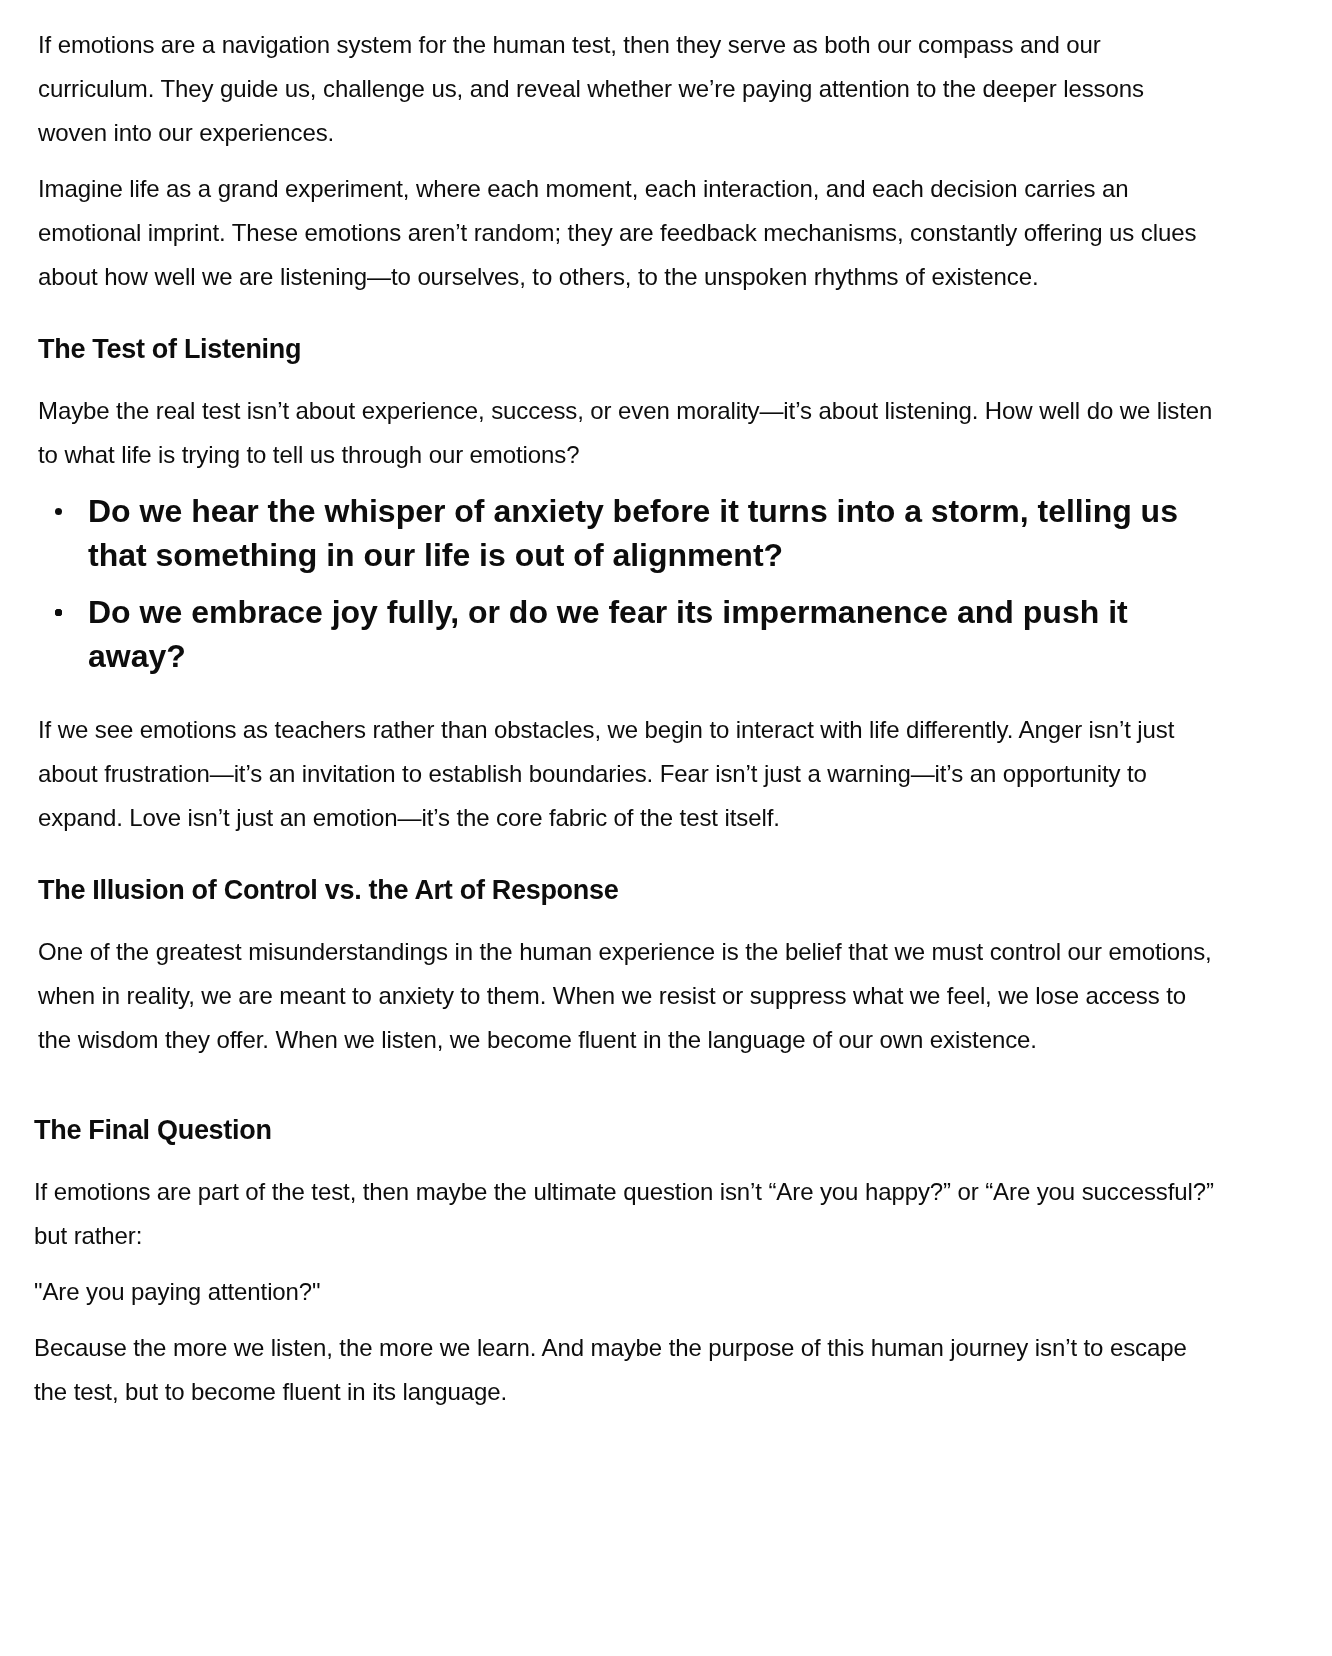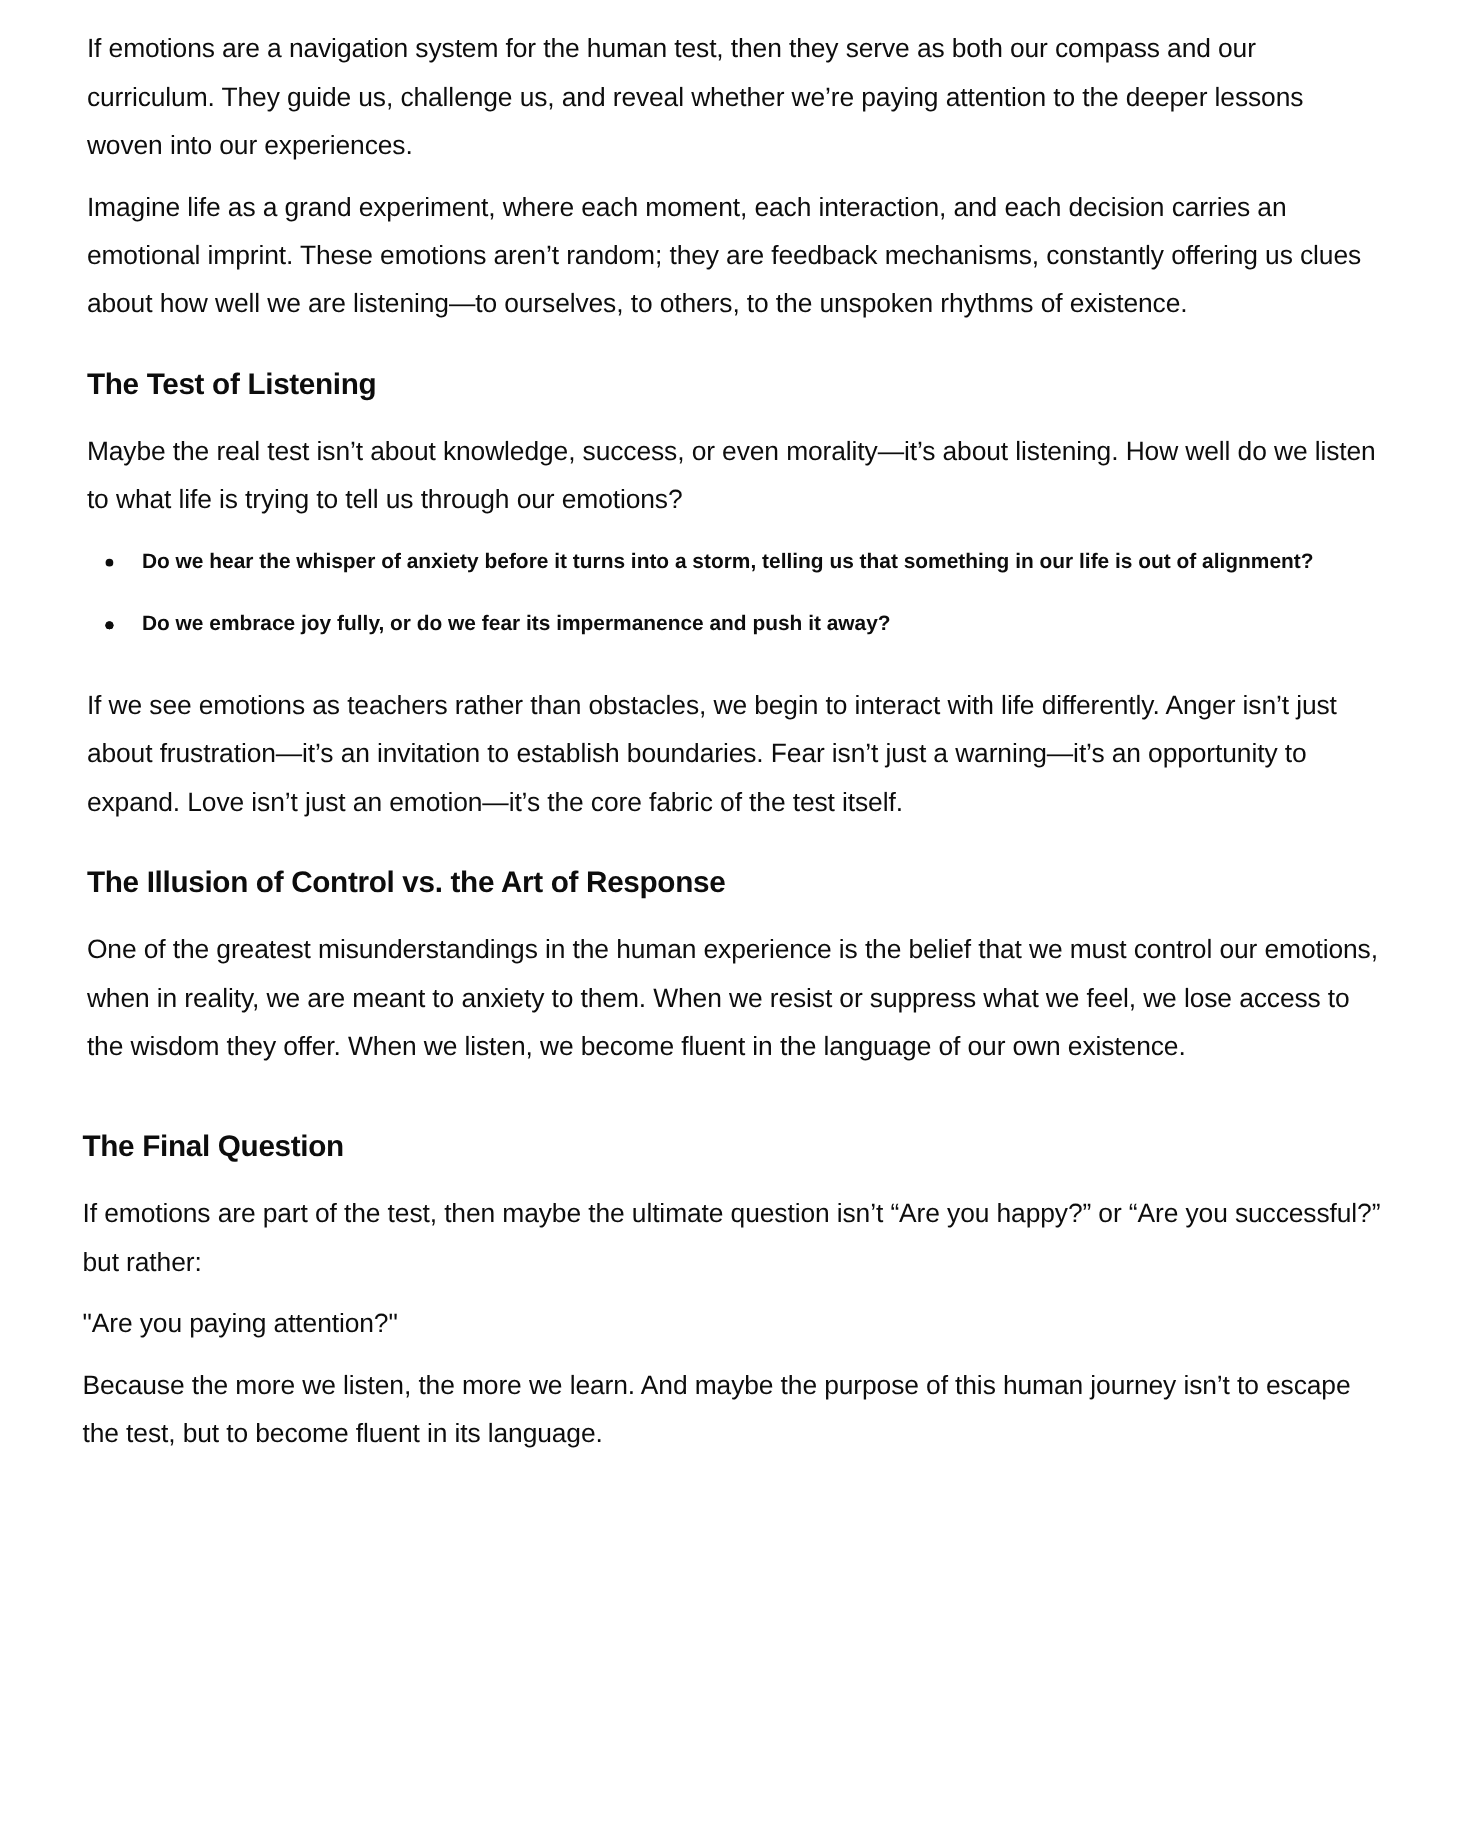--- a/index.html
+++ b/index.html
@@ -9,21 +9,21 @@
     }
     body {
       width: 1332px;
       height: 1656px;
       overflow: hidden;
       font-family: "Liberation Sans", "DejaVu Sans", sans-serif;
       color: #0d0d0d;
     }
     .article {
       position: relative;
-      padding: 23px 0 0 79px;
+      padding: 23px 0 0 38px;
       width: 1180px;
     }
     p {
       font-size: 24px;
       line-height: 44px;
       margin: 0 0 12px 0;
       letter-spacing: -0.1px;
     }
     h3 {
       font-size: 27px;
@@ -33,21 +33,21 @@
       letter-spacing: -0.3px;
     }
     strong { font-weight: 400; }
     ul {
       list-style: none;
       margin: 0 0 30px 0;
       padding: 0 0 0 50px;
     }
     ul li {
       position: relative;
-      font-size: 19px;
+      font-size: 32px;
       line-height: 44px;
       font-weight: 700;
       margin: 0 0 13px 0;
     }
     ul li .bullet {
       position: absolute;
       left: -33px;
       top: 19px;
       width: 7px;
       height: 7px;
@@ -64,21 +64,21 @@
 
 <div class="article">
 
   <section>
     <p>If emotions are a navigation system for the human test, then they serve as both our compass and our curriculum. They guide us, challenge us, and reveal whether we’re paying attention to the deeper lessons woven into our experiences.</p>
     <p>Imagine life as a grand experiment, where each moment, each interaction, and each decision carries an emotional imprint. These emotions aren’t random; they are feedback mechanisms, constantly offering us clues about how well we are listening—to ourselves, to others, to the unspoken rhythms of existence.</p>
   </section>
 
   <section>
     <h3>The Test of Listening</h3>
-    <p><span>Maybe the real test isn’t about knowledge, success, or even morality—it’s about </span><strong>listening.</strong><span> How well do we listen to what life is trying to tell us through our emotions?</span></p>
+    <p><span>Maybe the real test isn’t about experience, success, or even morality—it’s about </span><strong>listening.</strong><span> How well do we listen to what life is trying to tell us through our emotions?</span></p>
     <ul>
       <li><span class="bullet"></span><span>Do we hear the whisper of anxiety before it turns into a storm, telling us that something in our life is out of alignment?</span></li>
       <li><span class="bullet"></span></li>
       <li><span class="bullet"></span></li>
       <li><span class="bullet"></span><span>Do we embrace joy fully, or do we fear its impermanence and push it away?</span></li>
     </ul>
     <p>If we see emotions as teachers rather than obstacles, we begin to interact with life differently. Anger isn’t just about frustration—it’s an invitation to establish boundaries. Fear isn’t just a warning—it’s an opportunity to expand. Love isn’t just an emotion—it’s the core fabric of the test itself.</p>
   </section>
 
   <section>

